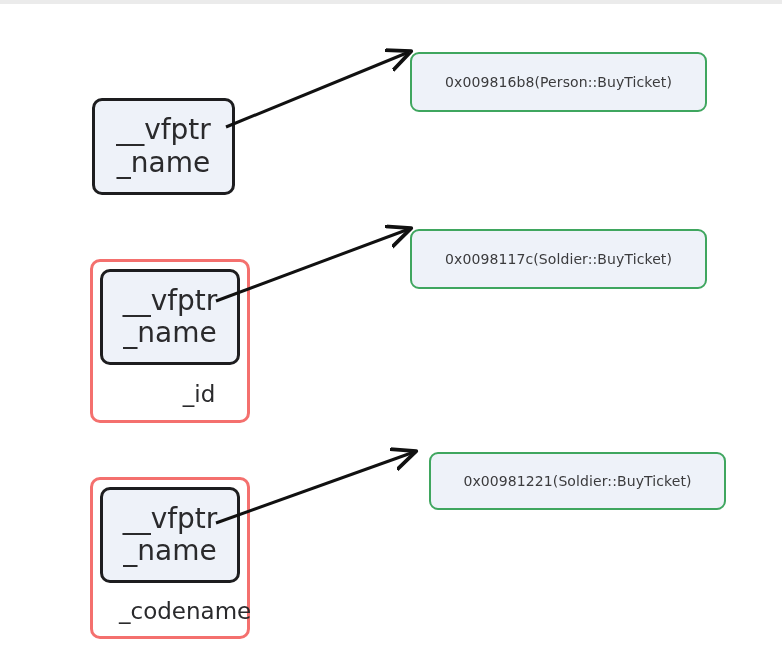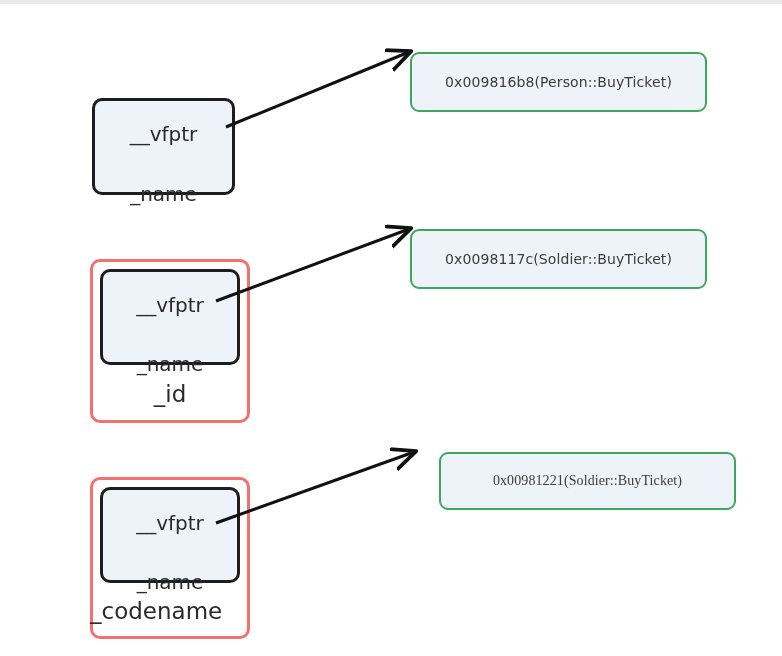--- a/index.html
+++ b/index.html
@@ -54,34 +54,34 @@
     background: #eef2f9;
     box-sizing: border-box;
     display: flex;
     flex-direction: column;
     align-items: center;
     justify-content: center;
     z-index: 3;
   }
   .base-box .member {
     color: #2a2a2c;
-    font-size: 20px;
+    font-size: 28px;
     line-height: 1.16;
     letter-spacing: 0px;
     white-space: nowrap;
-    margin-top: 36px;
   }
   .extra-member {
     position: absolute;
     color: #2a2a2c;
     font-size: 23px;
     line-height: 1;
     white-space: nowrap;
     text-align: center;
     z-index: 4;
+    padding-left: 29px;
   }
   
   .vfunc-box {
     position: absolute;
     border: 2px solid #3fa65f;
     border-radius: 9px;
     background: #eef2f9;
     box-sizing: border-box;
     display: flex;
     align-items: center;
@@ -126,21 +126,21 @@
 
   <div class="obj-frame" style="left:90px; top:477px; width:160px; height:162px;"></div>
 
   <div class="base-box" style="left:100px; top:487px; width:140px; height:96px;">
     <span class="member">__vfptr</span>
     <span class="member">_name</span>
   </div>
 
   <div class="extra-member" style="left:90px; top:600px; width:131px;">_codename</div>
 
-  <div class="vfunc-box" style="left:439px; top:452px; width:297px; height:58px;font-family:Liberation Serif, serif;">
+  <div class="vfunc-box" style="left:429px; top:452px; width:297px; height:58px;">
     <span class="vfunc-label">0x00981221(Soldier::BuyTicket)</span>
   </div>
 
   <svg class="arrow-layer" viewBox="0 0 782 656" xmlns="http://www.w3.org/2000/svg">
     <defs>
       <marker id="head" markerWidth="9" markerHeight="9" refX="7.2" refY="4" orient="auto" markerUnits="strokeWidth">
         <path d="M0,0.4 L8,4 L0,7.6" fill="none" stroke="#111111" stroke-width="1.25" stroke-linecap="round" stroke-linejoin="round"></path>
       </marker>
     </defs>
 

